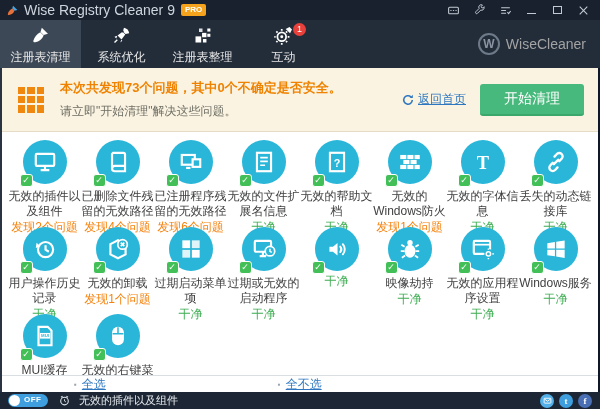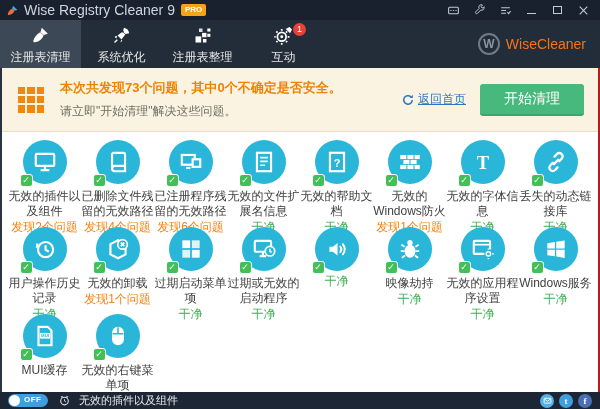--- a/index.html
+++ b/index.html
@@ -20,24 +20,24 @@
 
   
   .tabbar { height:48px; background:#232d3a; display:flex; align-items:stretch; flex:0 0 auto; position:relative; }
   .tab { width:81px; display:flex; flex-direction:column; align-items:center; justify-content:center; cursor:pointer; position:relative; padding-top:2px; }
   .tab.active { background:#3d4856; }
   .tab svg { width:21px; height:21px; margin-bottom:3px; }
   .tab-label { font-size:12px; color:#e5e5e5; white-space:nowrap; }
   .tab-badge { position:absolute; top:3px; right:18px; min-width:13px; height:13px; background:#e8403a; color:#fff; border-radius:50%; font-size:9px; line-height:13px; text-align:center; padding:0 2px; }
   .brand { position:absolute; right:14px; top:0; height:48px; display:flex; align-items:center; }
   .brand-w { width:22px; height:22px; border:2px solid #6f7a88; border-radius:50%; color:#8a94a2; font-size:12px; font-weight:bold; display:flex; align-items:center; justify-content:center; margin-right:6px; }
-  .brand-name { color:#f97316; font-size:14px; }
-
-  
-  .body-frame { flex:1 1 auto; border-left:2px solid #2a3341; border-right:2px solid #b91c1c; display:flex; flex-direction:column; min-height:0; background:#fff; }
+  .brand-name { color:#a3a3a3; font-size:14px; }
+
+  
+  .body-frame { flex:1 1 auto; border-left:2px solid #2a3341; border-right:2px solid #0f172a; display:flex; flex-direction:column; min-height:0; background:#fff; }
 
   
   .alertbar { height:64px; background:#faf3e1; border-bottom:1px solid #e5ddc5; display:flex; align-items:center; padding:0 14px 0 16px; flex:0 0 auto; }
   .alert-grid { width:26px; height:26px; display:grid; grid-template-columns:repeat(3,1fr); gap:2px; margin-right:16px; flex:0 0 auto; }
   .alert-grid span { background:#f0880f; }
   .alert-texts { flex:1; min-width:0; }
   .alert-line1 { font-size:13px; font-weight:bold; color:#ef8200; margin-bottom:6px; white-space:nowrap; }
   .alert-line2 { font-size:12px; color:#6e6e64; white-space:nowrap; }
   .back-link { display:flex; align-items:center; margin-right:14px; cursor:pointer; flex:0 0 auto; }
   .back-link svg { width:12px; height:12px; margin-right:4px; }
@@ -476,20 +476,28 @@
                 </svg>
               </span>
       <span class="check">✓</span>
     </span>
     <span class="item-label">无效的右键菜单项</span>
 
   </div>
 </div>
     </div>
 
+    <div class="select-row">
+      <span class="sel-link sel-all">
+          <span>全选</span>
+        </span>
+      <span class="sel-link sel-none">
+          <span>全不选</span>
+        </span>
+    </div>
   </div>
 
   <div class="statusbar">
     <span class="toggle">
       <span class="toggle-knob"></span>
       <span class="toggle-label">OFF</span>
     </span>
     <svg class="alarm" viewBox="0 0 24 24">
         <circle cx="12" cy="13" r="7" fill="none" stroke="#dfe4ea" stroke-width="2"></circle>
         <path d="M12 9.5V13l2.6 1.6" stroke="#dfe4ea" stroke-width="1.6" fill="none"></path>

